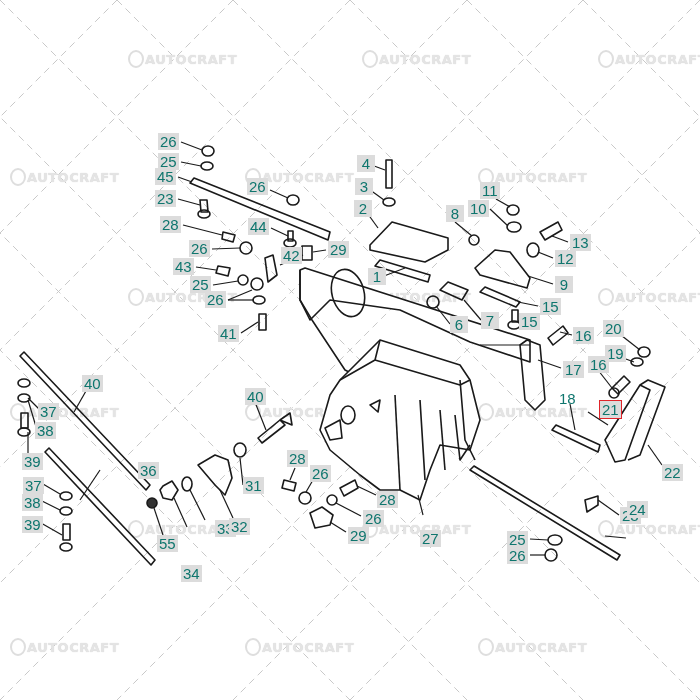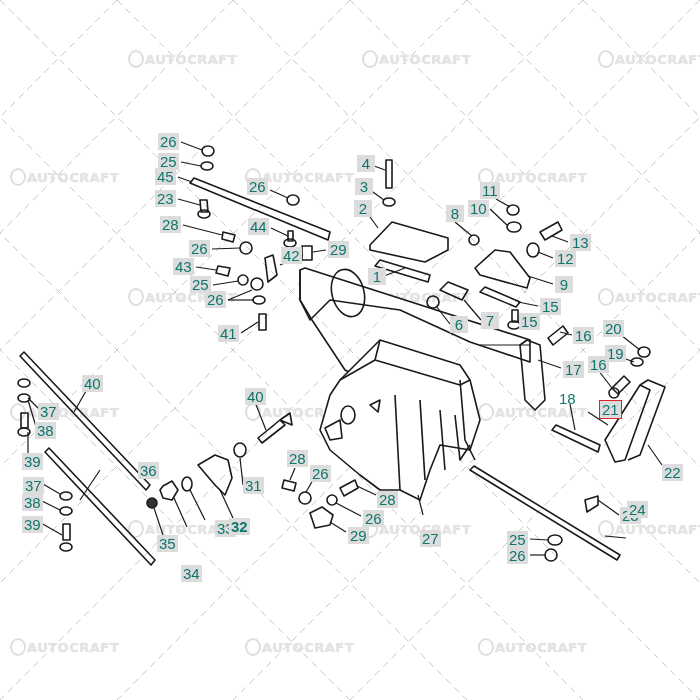--- a/index.html
+++ b/index.html
@@ -283,25 +283,25 @@
       <div class="callout" style="left: 662px; top: 464px;">22</div>
       <div class="callout" style="left: 22px; top: 453px;">39</div>
       <div class="callout" style="left: 94px; top: 462px; margin-left: 44px;">36</div>
       <div class="callout" style="left: 287px; top: 450px;">28</div>
       <div class="callout" style="left: 310px; top: 465px;">26</div>
       <div class="callout" style="left: 243px; top: 477px;">31</div>
       <div class="callout" style="left: 23px; top: 477px;">37</div>
       <div class="callout" style="left: 377px; top: 491px;">28</div>
       <div class="callout" style="left: 22px; top: 494px;">38</div>
       <div class="callout" style="left: 215px; top: 520px;">33</div>
-      <div class="callout" style="left: 229px; top: 518px; font-weight: bold;">32</div>
+      <div class="callout" style="left: 229px; top: 518px;">32</div>
       <div class="callout" style="left: 181px; top: 527px; margin-top: 38px;">34</div>
       <div class="callout" style="left: 620px; top: 507px;">23</div>
       <div class="callout" style="left: 363px; top: 510px;">26</div>
       <div class="callout" style="left: 22px; top: 516px;">39</div>
-      <div class="callout" style="left: 157px; top: 535px;">35</div>
+      <div class="callout" style="left: 157px; top: 535px;">55</div>
       <div class="callout" style="left: 420px; top: 514px; margin-top: 16px;">27</div>
       <div class="callout" style="left: 348px; top: 527px;">29</div>
       <div class="callout" style="left: 627px; top: 501px;">24</div>
       <div class="callout" style="left: 507px; top: 531px;">25</div>
       <div class="callout" style="left: 507px; top: 547px;">26</div>
     </div>
 </div>
 
 </body></html>

